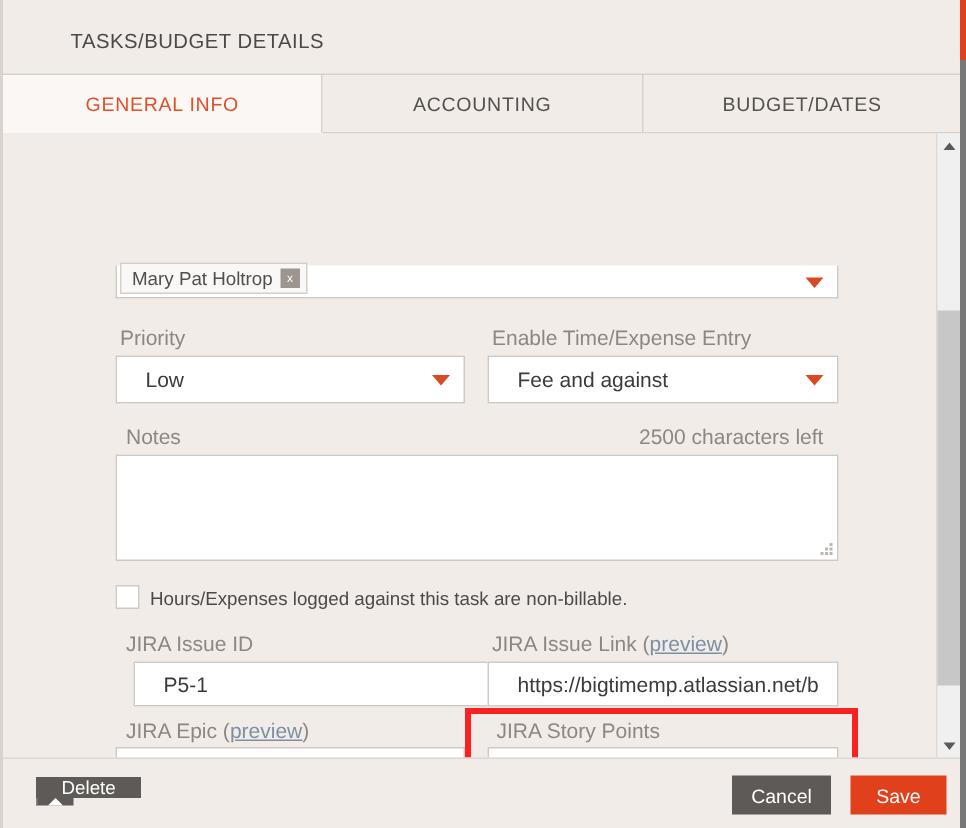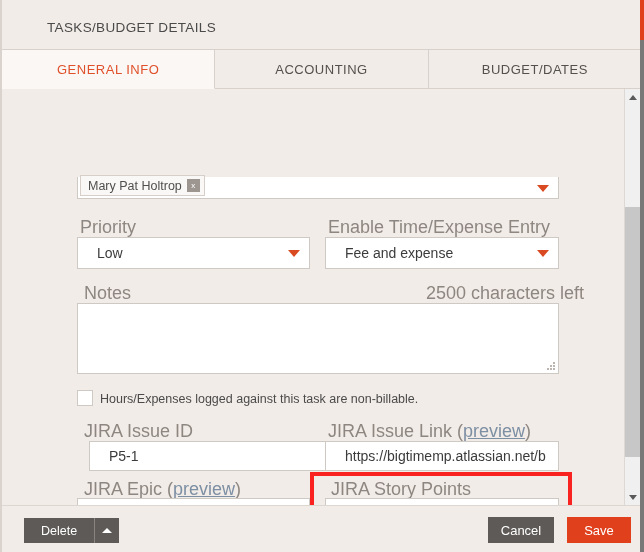--- a/index.html
+++ b/index.html
@@ -86,21 +86,21 @@
   }
   .form-area {
     position: absolute;
     left: 0; top: 0;
     width: 617px;
     height: 417px;
     background: #f2ece8;
   }
 
   .field-label {
-    font-size: 18px;
+    font-size: 14px;
     color: #8e8781;
     position: absolute;
   }
   .field-label a {
     color: #7d8fa3;
     text-decoration: underline;
   }
 
   .input-box {
     position: absolute;
@@ -264,20 +264,21 @@
     height: 47px;
     background: #f2ece8;
     border-top: 1px solid #ddd7d2;
     box-sizing: border-box;
   }
   .delete-group {
     position: absolute;
     left: 22px; top: 12px;
     height: 25px;
     display: flex;
+    flex-direction: column;
   }
   .delete-main {
     background: #5e5a57;
     color: #fff;
     font-size: 12.5px;
     padding: 0 17px;
     display: flex;
     align-items: center;
     cursor: pointer;
   }
@@ -368,21 +369,21 @@
       </div>
 
       <div class="field-label" style="left:78px; top:128px;">Priority</div>
       <div class="input-box" style="left:75px; top:148px; width:233px; height:32px;">
         <span>Low</span>
         <div class="caret"></div>
       </div>
 
       <div class="field-label" style="left:326px; top:128px;">Enable Time/Expense Entry</div>
       <div class="input-box" style="left:323px; top:148px; width:234px; height:32px;">
-        <span>Fee and expense</span>
+        <span>Fee and against</span>
         <div class="caret"></div>
       </div>
 
       <div class="field-label" style="left:82px; top:194px;">Notes</div>
       <div class="field-label" style="left:424px; top:194px;">2500 characters left</div>
       <div class="notes-box">
         <div class="resize-grip">
           <i style="left:6px; top:0;"></i>
             <i style="left:6px; top:3px;"></i>
             <i style="left:3px; top:3px;"></i>

